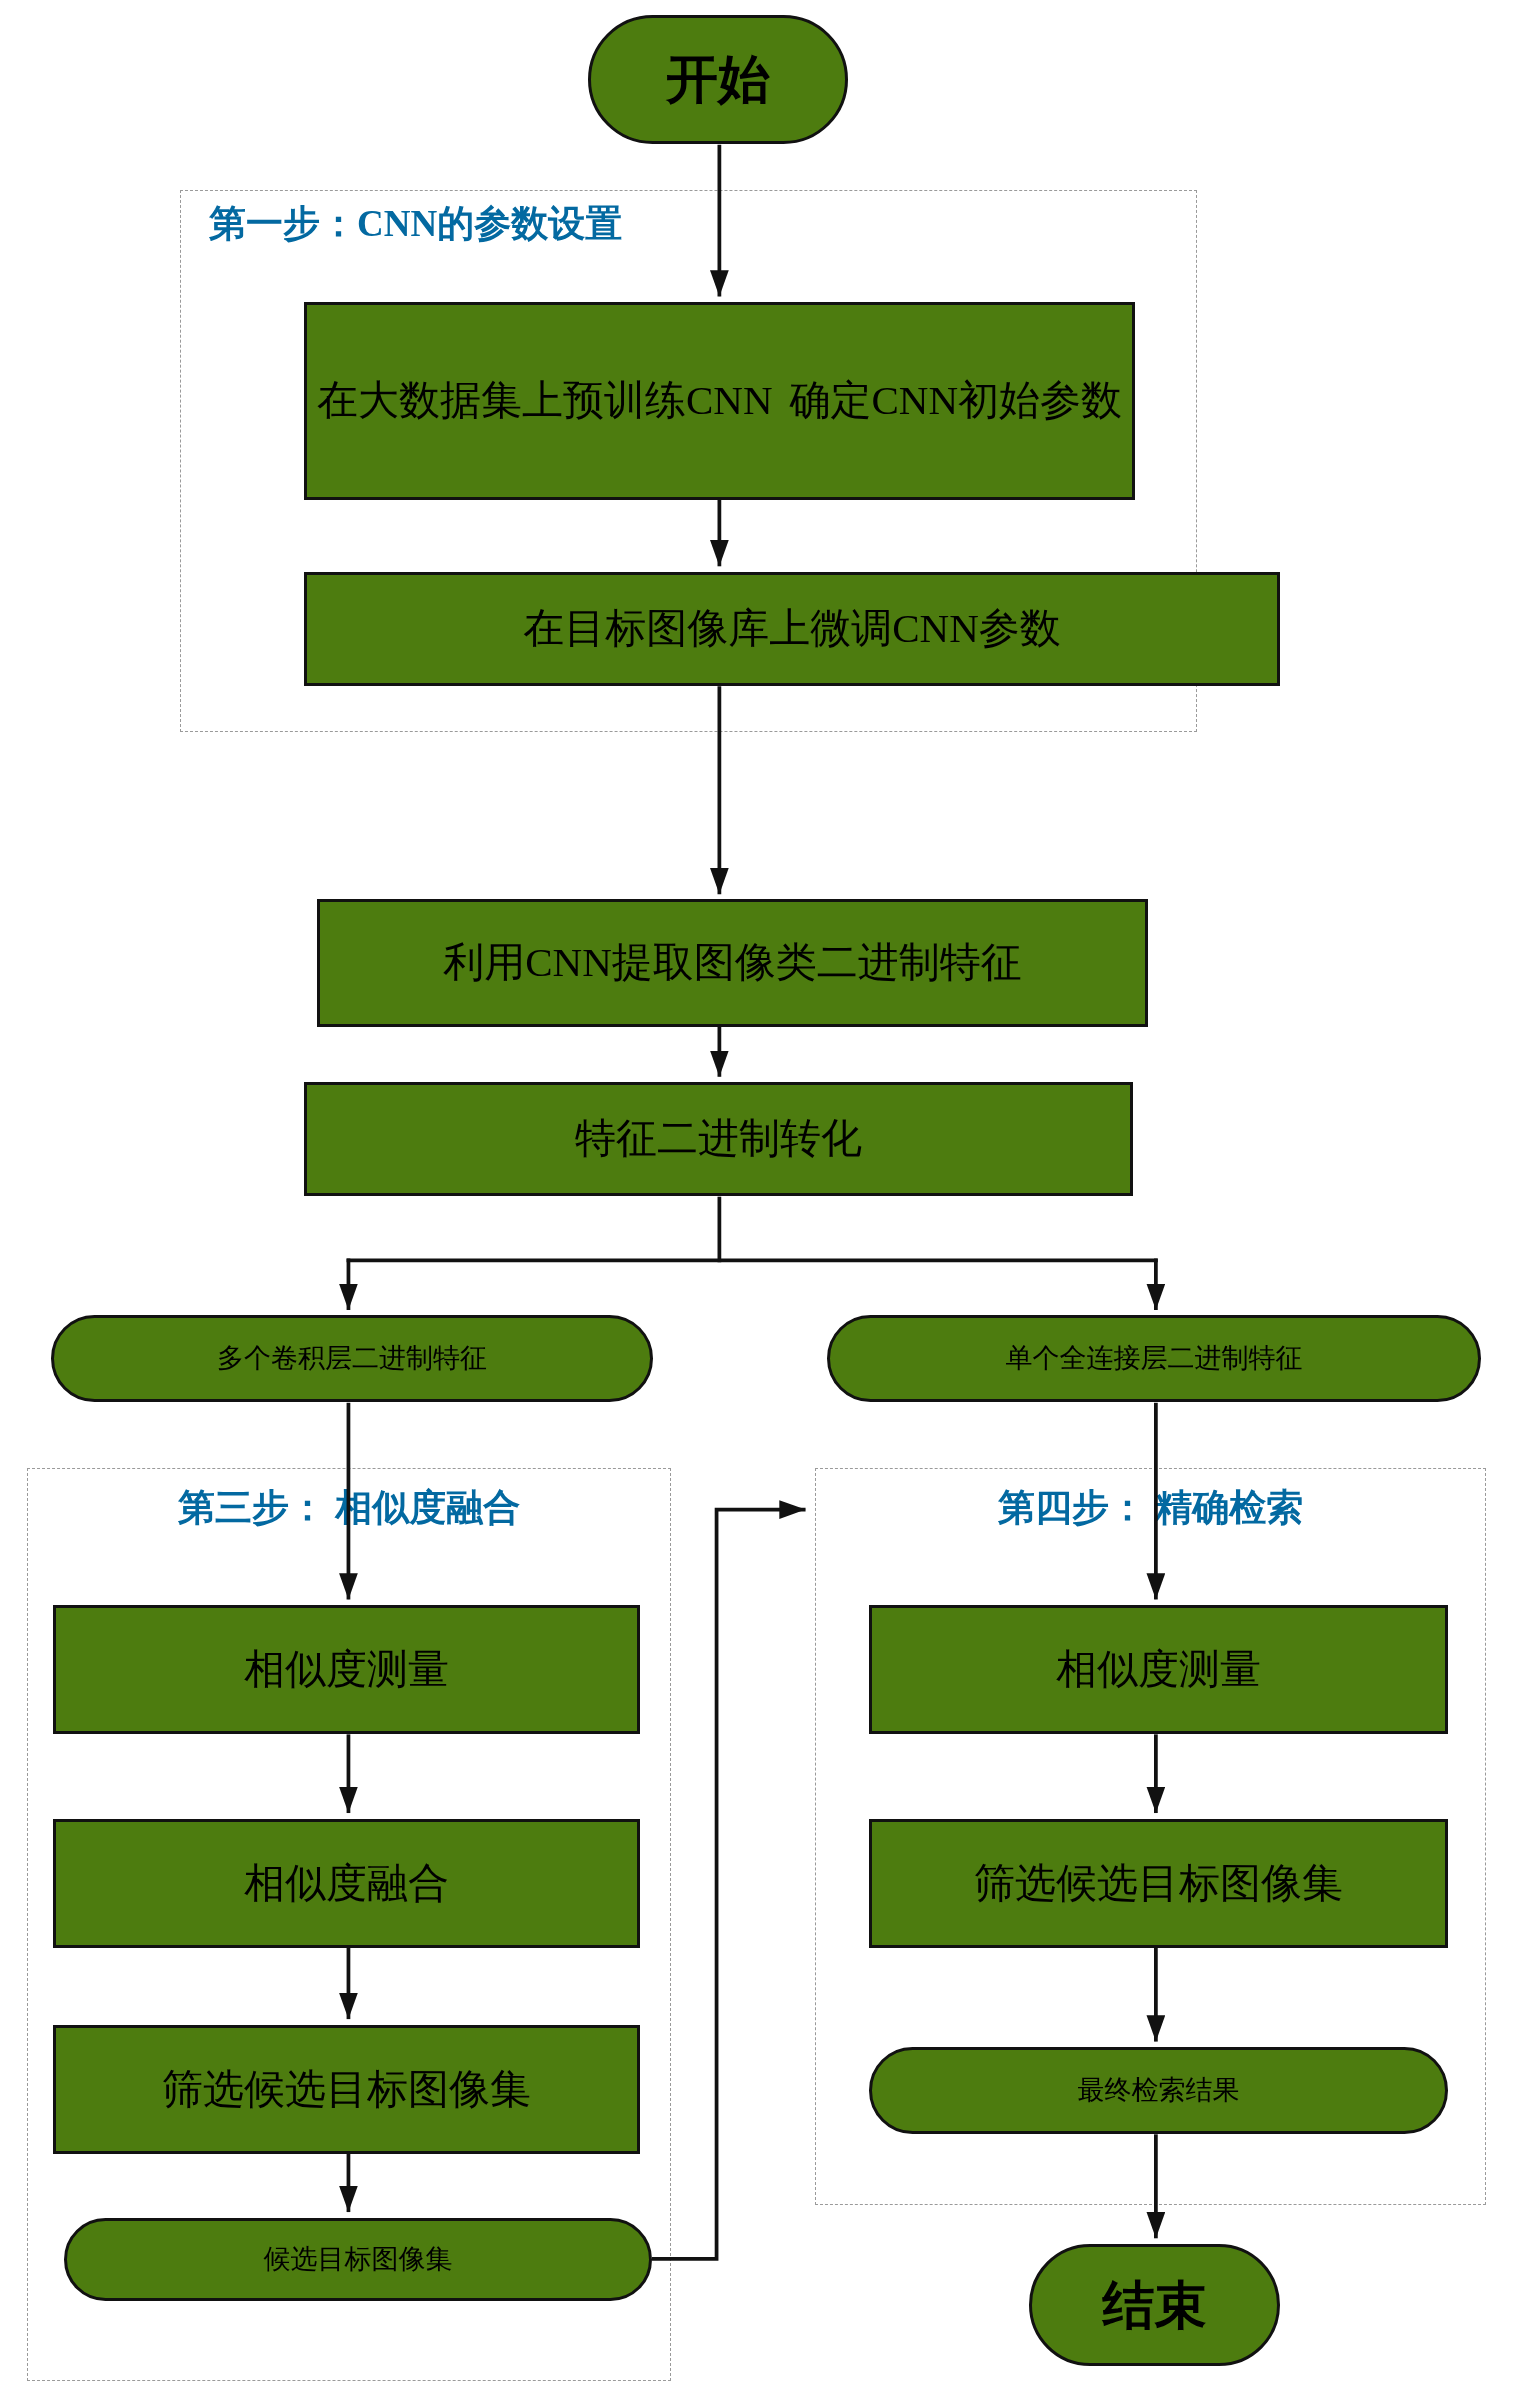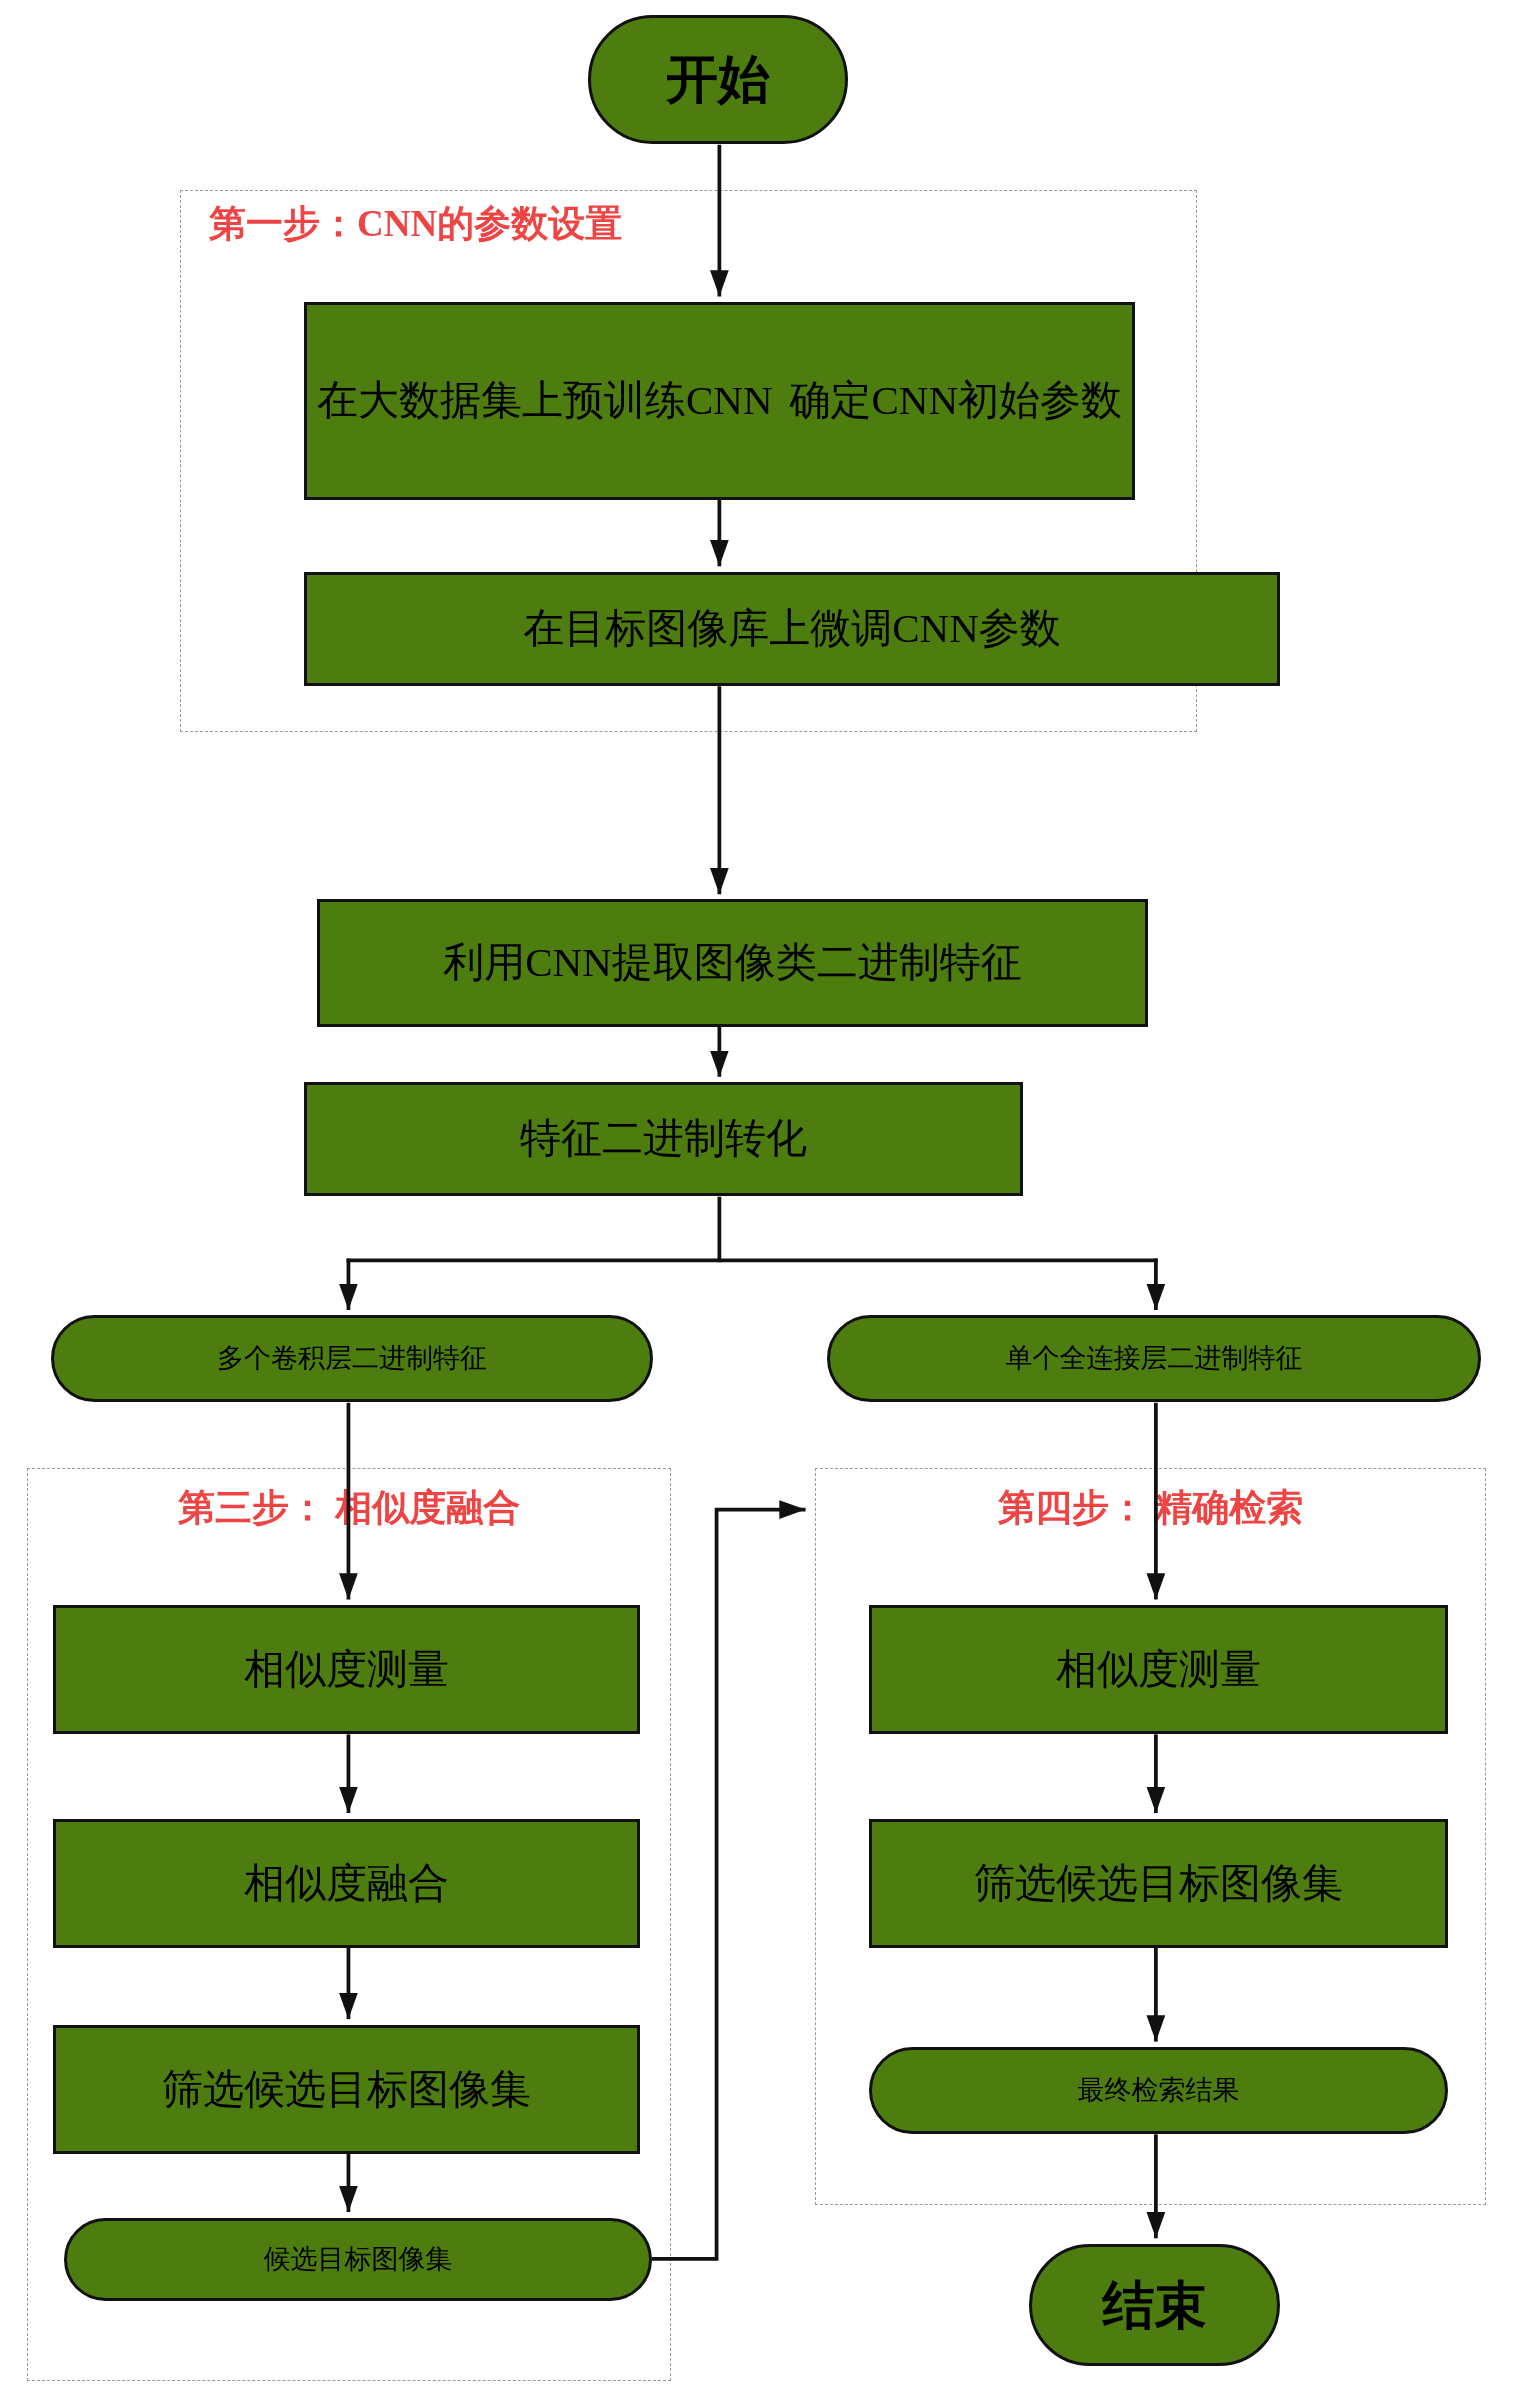--- a/index.html
+++ b/index.html
@@ -26,21 +26,21 @@
     border: 1.9px dashed #9a9a9a;
     background: transparent;
     z-index: 1;
   }
   .group-title {
     position: absolute;
     font-weight: bold;
     font-size: 37px;
     line-height: 1.1;
     white-space: nowrap;
-    color: #ef4444;
+    color: #0369a1;
     z-index: 3;
   }
   .group-title.centered {
     left: 0; right: 0;
     text-align: center;
   }
   .node {
     position: absolute;
     display: flex;
     align-items: center;
@@ -130,21 +130,21 @@
     <div class="two-lines">
       <div>在大数据集上预训练CNN</div>
       <div>确定CNN初始参数</div>
     </div>
   </div>
 
   <div class="node rect" style="left:304px; top:572px; width:976px; height:114px;">在目标图像库上微调CNN参数</div>
 
   <div class="node rect" style="left:317px; top:899px; width:831px; height:128px;">利用CNN提取图像类二进制特征</div>
 
-  <div class="node rect" style="left:304px; top:1082px; width:719px; height:114px;">特征二进制转化</div>
+  <div class="node rect" style="left:304px; top:1082px; width:829px; height:114px;">特征二进制转化</div>
 
   <div class="node stadium" style="left:51px; top:1315px; width:602px; height:87px;">多个卷积层二进制特征</div>
 
   <div class="node stadium" style="left:827px; top:1315px; width:654px; height:87px;">单个全连接层二进制特征</div>
 
   <div class="node rect" style="left:53px; top:1605px; width:587px; height:129px;">相似度测量</div>
 
   <div class="node rect" style="left:53px; top:1819px; width:587px; height:129px;">相似度融合</div>
 
   <div class="node rect" style="left:53px; top:2025px; width:587px; height:129px;">筛选候选目标图像集</div>

